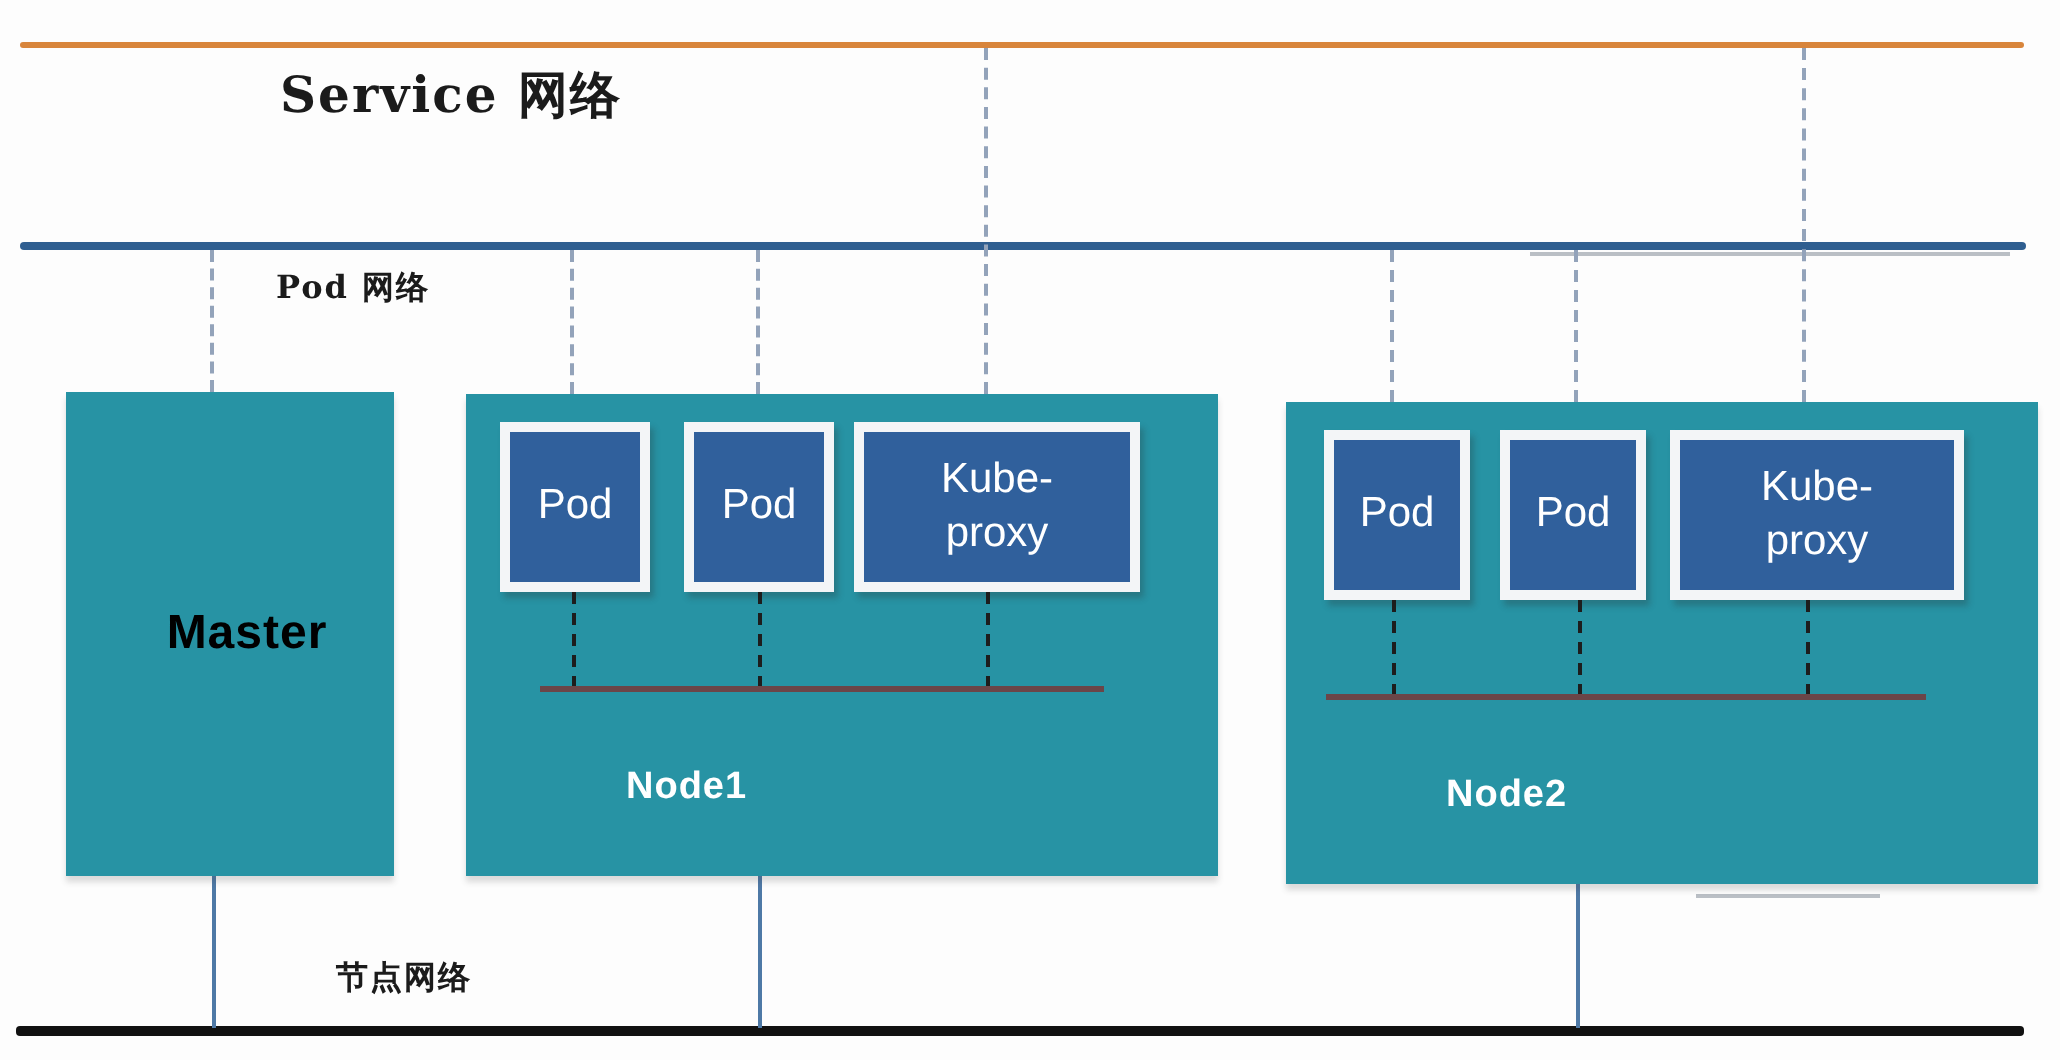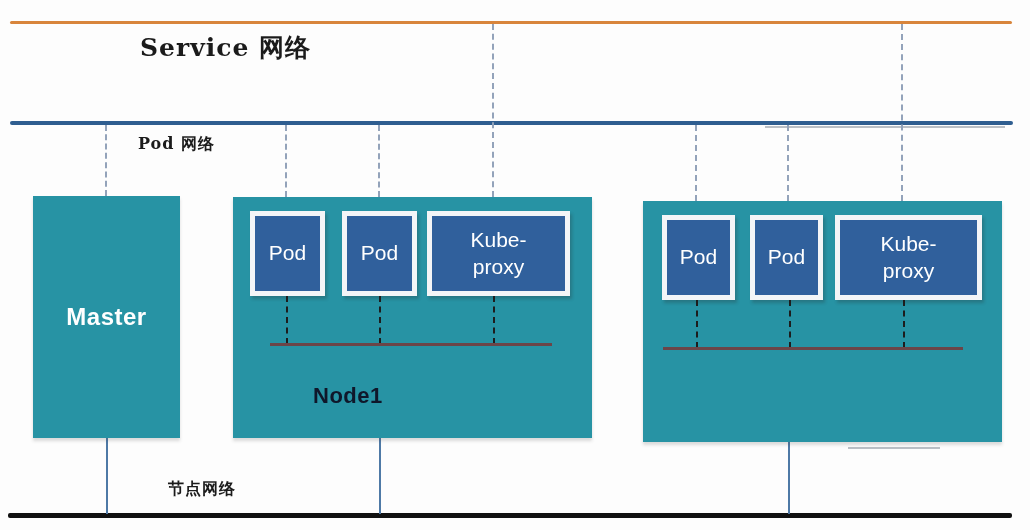--- a/index.html
+++ b/index.html
@@ -24,29 +24,30 @@
   .lbl-service{left:140px;top:31px;font-size:25px;}
   .lbl-pod{left:138px;top:134px;}
   .lbl-nodenet{left:168px;top:479px;font-family:Liberation Mono, monospace;}
   
   .vdash{position:absolute;width:0;border-left:2px dashed #93a3ba;}
   .vsolid{position:absolute;width:2px;background:#4e79a6;}
   
   .machine{
     position:absolute;background:#2793a4;
     box-shadow:0 3px 3px rgba(60,60,60,.18);
+    padding-left:17px;
   }
   #master{left:33px;top:196px;width:147px;height:242px;
     display:flex;align-items:center;justify-content:center;}
-  #master .machine-label{color:#ffffff;font-size:24px;font-weight:700;letter-spacing:.5px;}
+  #master .machine-label{color:#000000;font-size:24px;font-weight:700;letter-spacing:.5px;}
   #node1{left:233px;top:197px;width:359px;height:241px;}
   #node2{left:643px;top:201px;width:359px;height:241px;}
   .node-label{
-    position:absolute;left:80px;top:186px;color:#0f172a;
-    font-size:22px;font-weight:700;letter-spacing:.5px;text-align:center;
+    position:absolute;left:80px;top:186px;color:#ffffff;
+    font-size:19px;font-weight:700;letter-spacing:.5px;text-align:center;
   }
   
   .component{
     position:absolute;top:14px;height:85px;background:#30609c;
     border:5px solid #f3f5f7;box-sizing:border-box;
     display:flex;align-items:center;justify-content:center;
     color:#ffffff;font-size:21px;line-height:1.25;text-align:center;
     white-space:pre-line;box-shadow:2px 3px 3px rgba(40,40,40,.25);
   }
   .c-pod1{left:17px;width:75px;}
@@ -120,15 +121,16 @@
 
   <div id="node2" class="machine">
     <div class="component c-pod1">Pod</div>
     <div class="component c-pod2">Pod</div>
     <div class="component c-kube">Kube-
 proxy</div>
     <div class="idash i1"></div>
     <div class="idash i2"></div>
     <div class="idash i3"></div>
     <div class="bus"></div>
+    <div class="node-label">Node2</div>
   </div>
 
 </div>
 
 </body></html>

